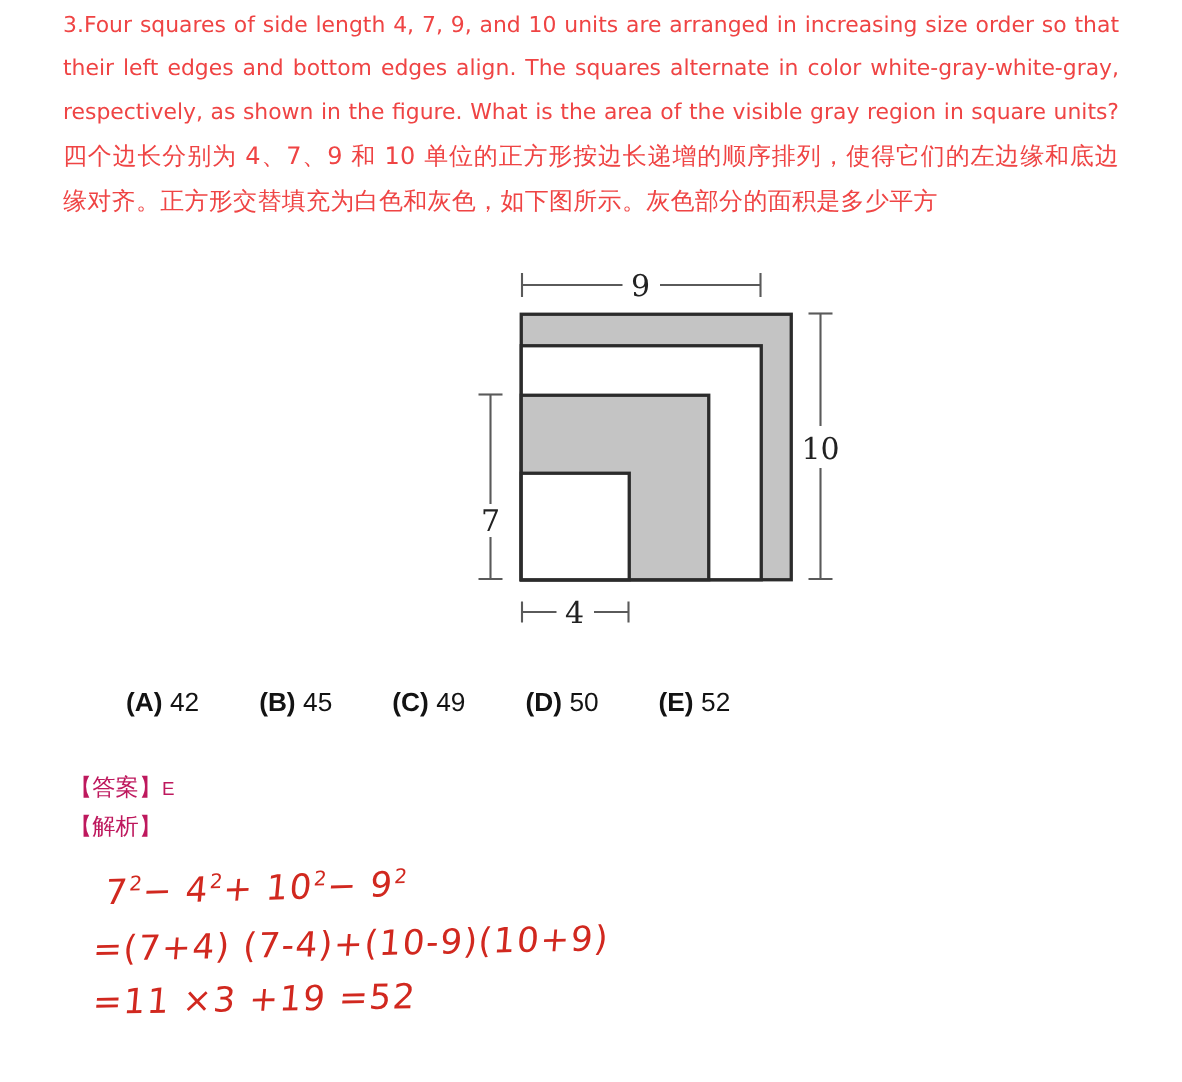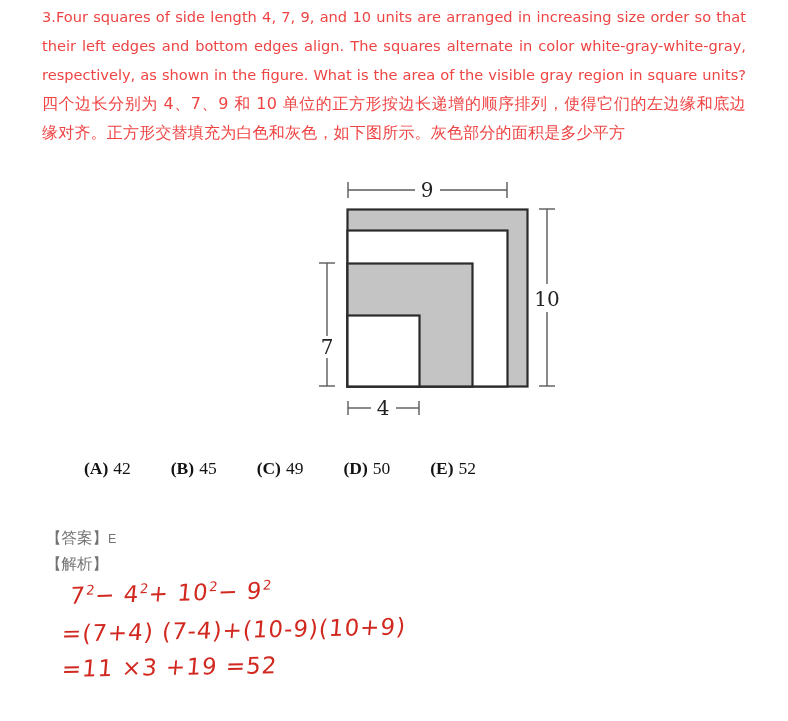--- a/index.html
+++ b/index.html
@@ -45,44 +45,44 @@
   #figure-svg {
     display: block;
   }
 
   
   #answer-choices {
     position: absolute;
     left: 84px;
     top: 458px;
     width: 640px;
-    font-family: Liberation Serif, serif;
+    font-family: Liberation Sans, sans-serif;
     font-size: 17.5px;
     color: #131313;
     white-space: nowrap;
   }
   #answer-choices .choice {
     display: inline-block;
     margin-right: 40px;
   }
   #answer-choices .choice-letter {
     font-weight: bold;
   }
   #answer-choices .choice-value {
     margin-left: 5px;
   }
 
   
   #answer-block {
     position: absolute;
     left: 46px;
-    top: 526px;
+    top: 513px;
     font-size: 15.5px;
     line-height: 25px;
-    color: #737373;
+    color: #be185d;
   }
   #answer-block .ans-letter {
     font-size: 12.5px;
     font-family: "Liberation Sans", sans-serif;
   }
 
   
   #handwriting {
     position: absolute;
     left: 62px;

